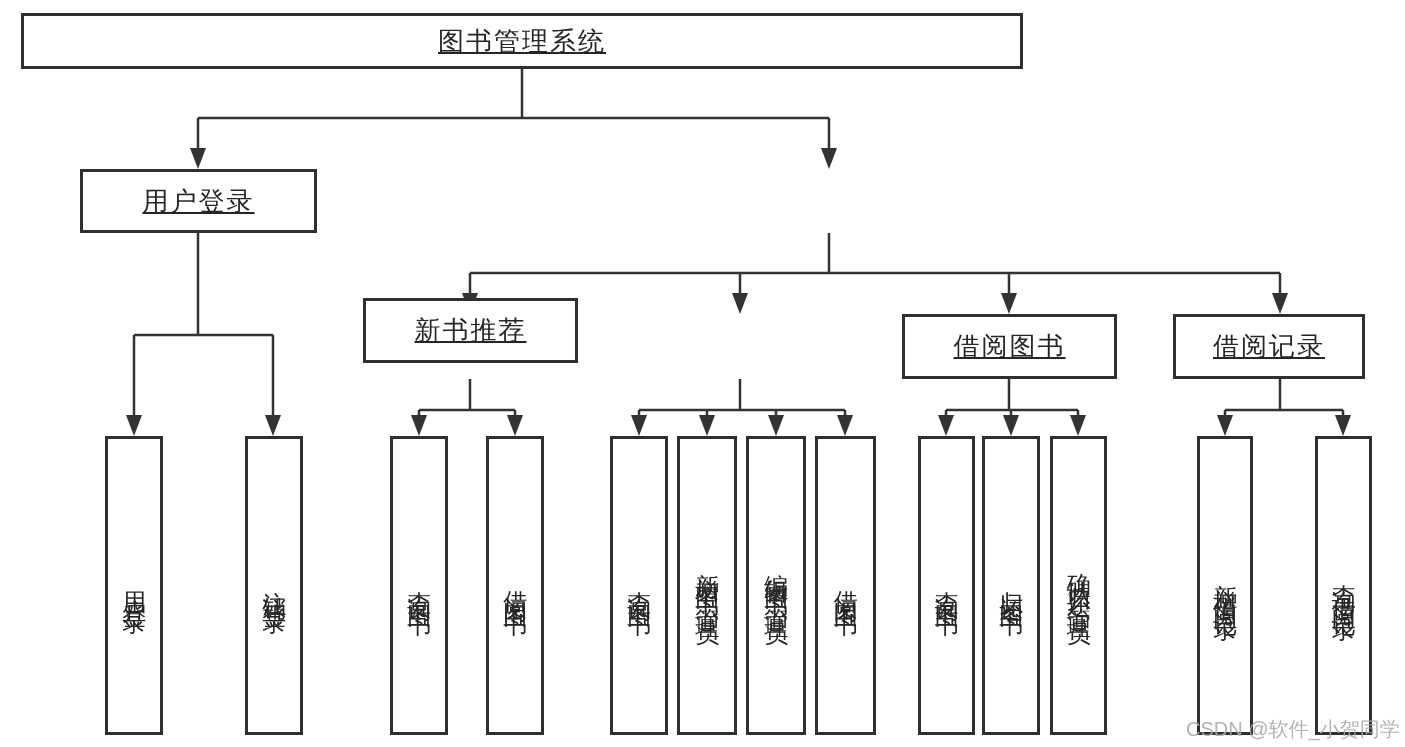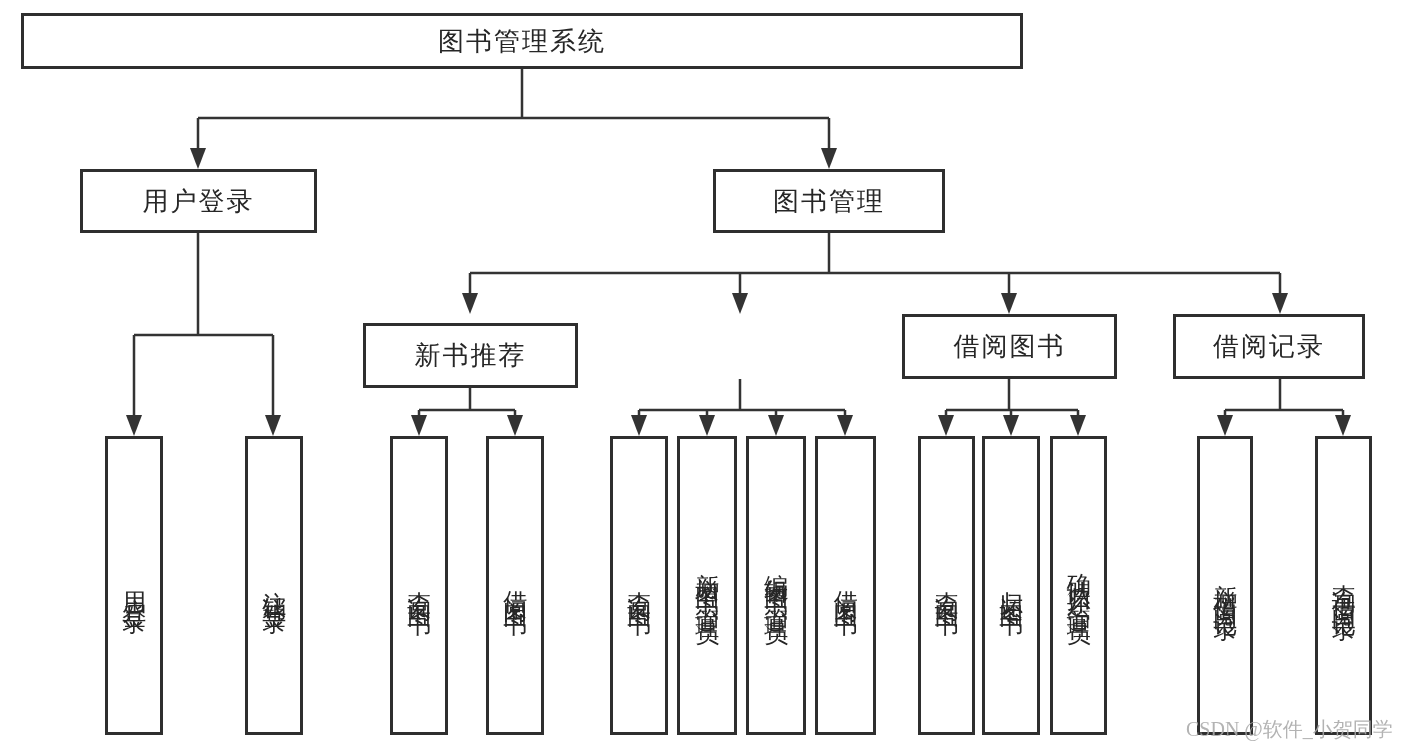--- a/index.html
+++ b/index.html
@@ -15,38 +15,37 @@
   .node {
     position: absolute;
     box-sizing: border-box;
     border: 3px solid #2f2f2f;
     background: #ffffff;
     display: flex;
     align-items: center;
     justify-content: center;
     color: #262626;
   }
-  .node.h { font-size: 26px; letter-spacing: 2px; white-space: nowrap; }
+  .node.h { font-size: 26px; letter-spacing: 2px; white-space: nowrap; text-decoration: underline; }
   .node.v {
     writing-mode: vertical-rl;
     text-orientation: mixed;
     font-size: 24px;
     letter-spacing: 7px;
     line-height: 1.1;
   }
   .watermark {
     position: absolute;
     left: 1186px;
     top: 716px;
     font-size: 20px;
     color: #ababab;
     opacity: 0.9;
     white-space: nowrap;
     z-index: 5;
-    font-family: Liberation Serif, serif;
   }
 </style>
 </head>
 <body>
 
 <div class="canvas">
 
   <svg class="wires" width="1405" height="747" viewBox="0 0 1405 747">
     <g stroke="#333333" stroke-width="2.5" fill="none">
       <path d="M522 69 V118 M198 118 H829 M198 118 V152 M829 118 V152"></path>
@@ -76,23 +75,22 @@
       <polygon points="1011,436 1003,415 1019,415"></polygon>
       <polygon points="1078,436 1070,415 1086,415"></polygon>
       <polygon points="1225,436 1217,415 1233,415"></polygon>
       <polygon points="1343,436 1335,415 1351,415"></polygon>
     </g>
   </svg>
 
   <div class="node h" style="left:21px; top:13px; width:1002px; height:56px">图书管理系统</div>
 
   <div class="node h" style="left:80px; top:169px; width:237px; height:64px">用户登录</div>
-  <div class="node h" style="left:713px; top:169px; width:232px; height:64px">图书管理</div>
 
-  <div class="node h" style="left:363px; top:323px; width:215px; height:65px">新书推荐</div>
+  <div class="node h" style="left:363px; top:298px; width:215px; height:65px">新书推荐</div>
   <div class="node h" style="left:902px; top:314px; width:215px; height:65px">借阅图书</div>
   <div class="node h" style="left:1173px; top:314px; width:192px; height:65px">借阅记录</div>
 
   <div class="node v" style="left:105px; top:436px; width:58px; height:299px">用户登录</div>
   <div class="node v" style="left:245px; top:436px; width:58px; height:299px">注销登录</div>
 
   <div class="node v" style="left:390px; top:436px; width:58px; height:299px">查询图书</div>
   <div class="node v" style="left:486px; top:436px; width:58px; height:299px">借阅图书</div>
 
   <div class="node v" style="left:610px; top:436px; width:58px; height:299px">查询图书</div>

